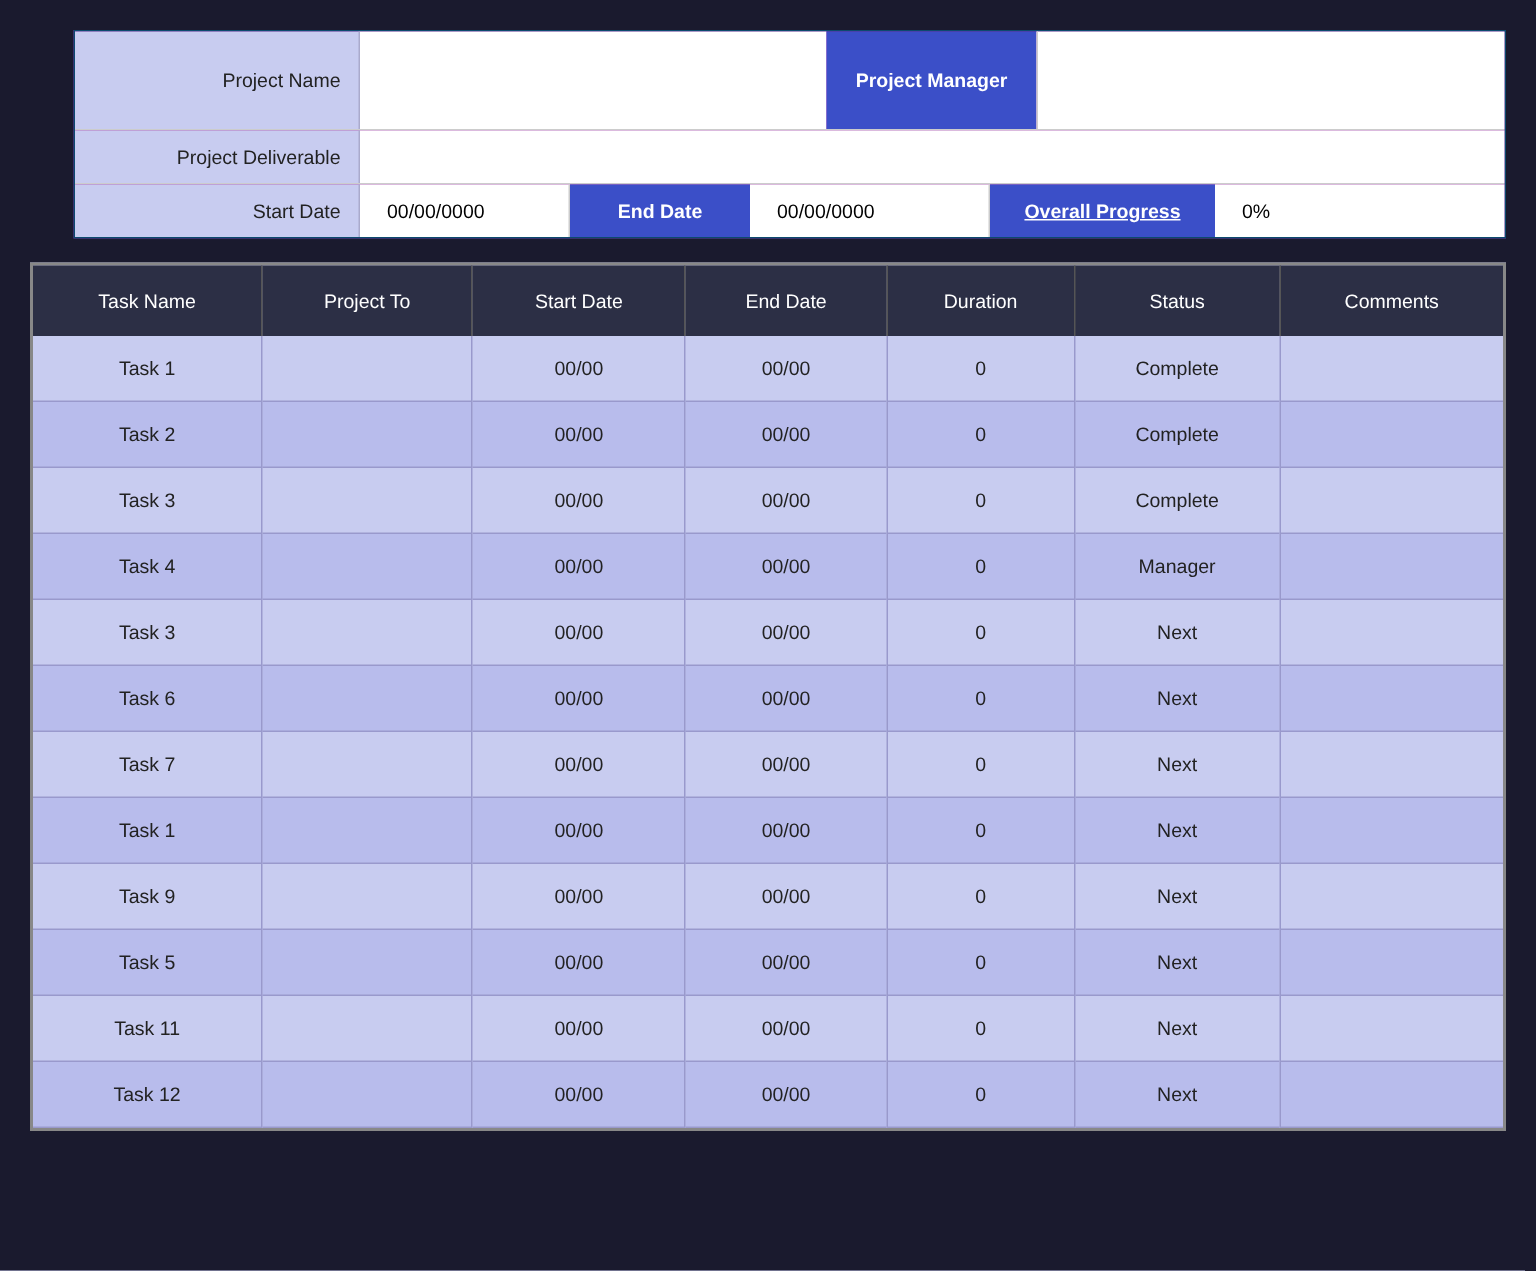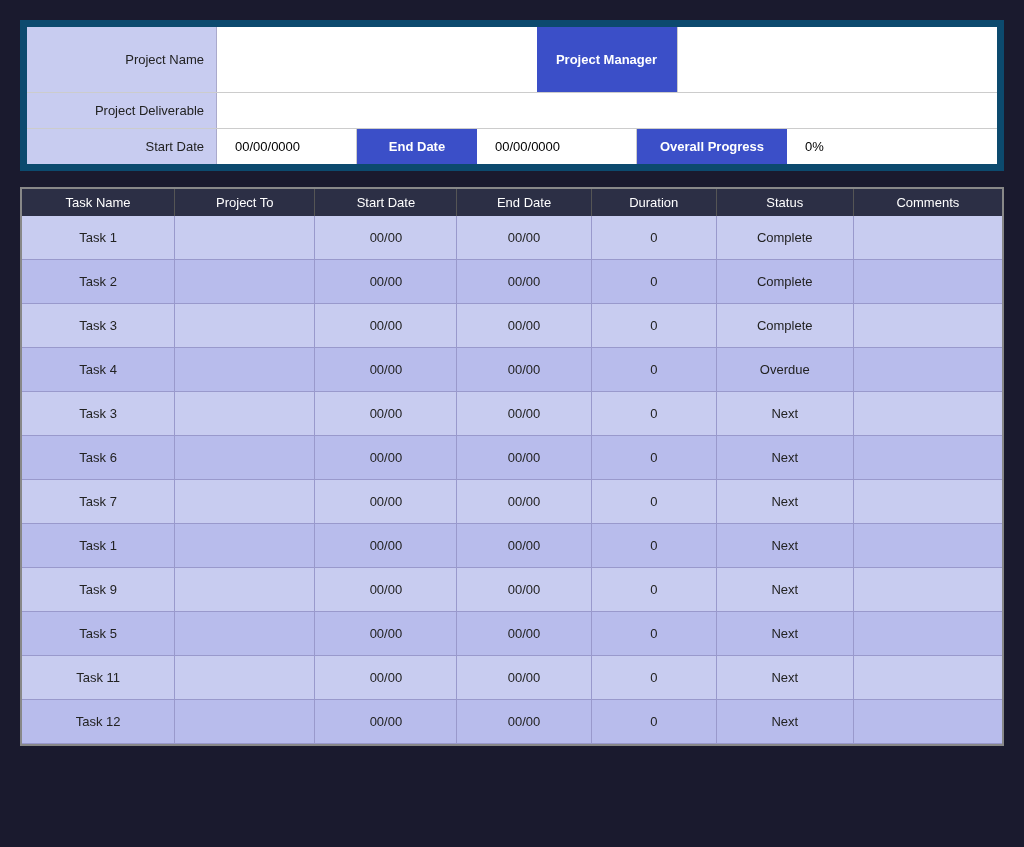--- a/index.html
+++ b/index.html
@@ -20,22 +20,23 @@
     }
 
     .main-container {
       background: #1a1a2e;
       width: 984px;
     }
 
     
     .project-info {
       background: #a21caf;
-      border: 7px solid #0c4a6e;
+      border: 1px solid #0c4a6e;
       margin-bottom: 16px;
+      margin-left: 29px;
     }
 
     .project-row {
       display: flex;
       align-items: stretch;
       border-bottom: 1px solid #cccccc;
     }
 
     .project-row:last-child {
       border-bottom: none;
@@ -132,20 +133,21 @@
     .overall-progress-btn {
       background: #3b4fc8;
       color: #ffffff;
       font-size: 13px;
       font-weight: 600;
       padding: 10px 14px;
       min-width: 150px;
       display: flex;
       align-items: center;
       justify-content: center;
+      text-decoration: underline;
     }
 
     .overall-progress-value {
       padding: 10px 18px;
       font-size: 13px;
       background: #ffffff;
       display: flex;
       align-items: center;
       flex: 1;
     }
@@ -160,21 +162,21 @@
       width: 100%;
       border-collapse: collapse;
     }
 
     .task-table thead tr {
       background: #2c2f45;
       color: #ffffff;
     }
 
     .task-table thead th {
-      padding: 6px 10px;
+      padding: 16px 10px;
       text-align: center;
       font-size: 13px;
       font-weight: 500;
       border-right: 1px solid #555;
     }
 
     .task-table thead th:last-child {
       border-right: none;
     }
 
@@ -274,21 +276,21 @@
             <td>0</td>
             <td>Complete</td>
             <td></td>
           </tr>
           <tr>
             <td>Task 4</td>
             <td></td>
             <td>00/00</td>
             <td>00/00</td>
             <td>0</td>
-            <td>Overdue</td>
+            <td>Manager</td>
             <td></td>
           </tr>
           <tr>
             <td>Task 3</td>
             <td></td>
             <td>00/00</td>
             <td>00/00</td>
             <td>0</td>
             <td>Next</td>
             <td></td>

